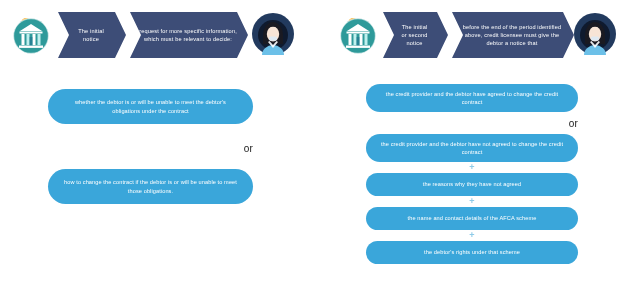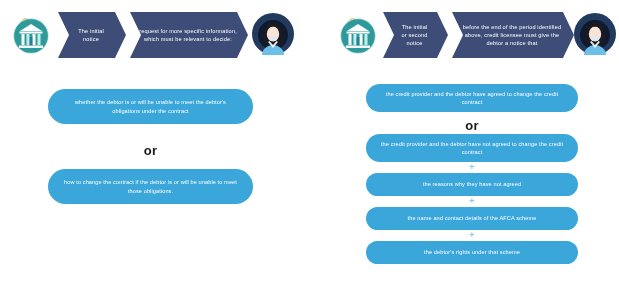--- a/index.html
+++ b/index.html
@@ -67,23 +67,23 @@
     line-height: 1.5;
     letter-spacing: .1px;
     padding: 0 14px;
   }
   .pill span { display: block; width: 100%; }
 
   
   .or-sep {
     position: absolute;
     color: #1a1a1a;
-    font-weight: bold;
-    font-size: 13px;
-    text-align: center;
+    font-weight: normal;
+    font-size: 10px;
+    text-align: right;
     letter-spacing: .2px;
   }
   .plus-sep {
     position: absolute;
     color: #8ecbe8;
     font-weight: bold;
     font-size: 9px;
     text-align: center;
     line-height: 1;
   }

